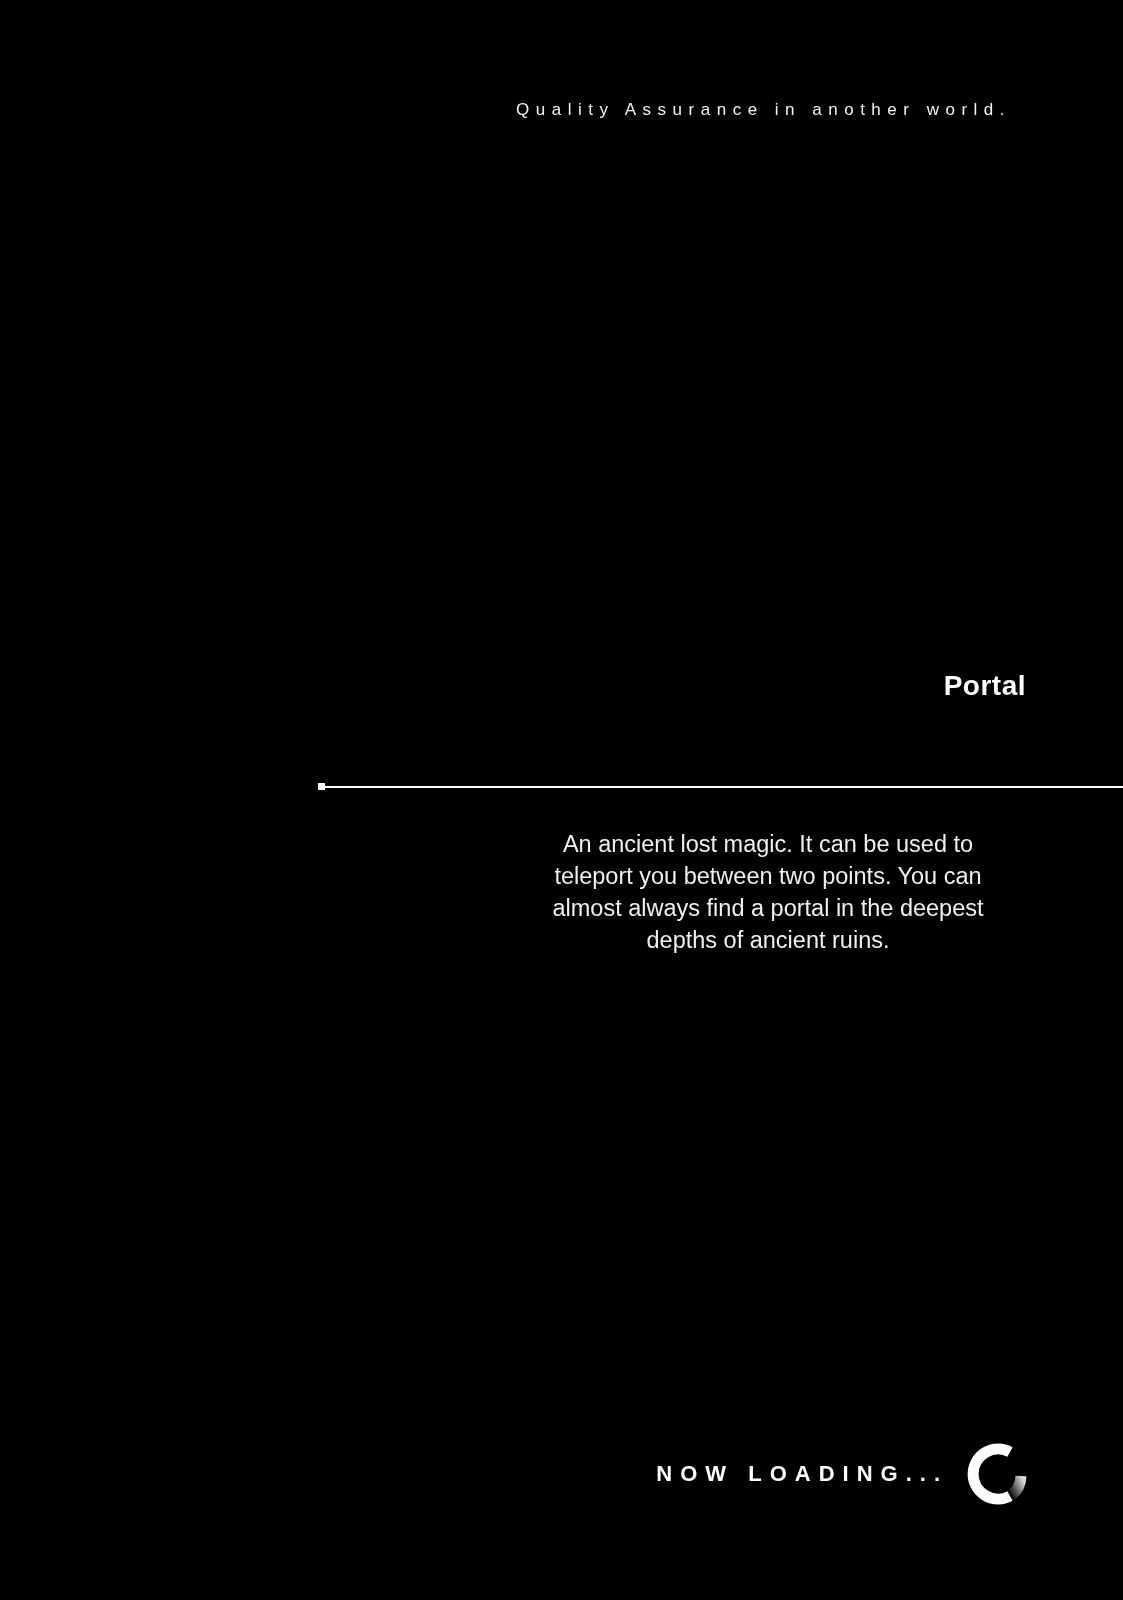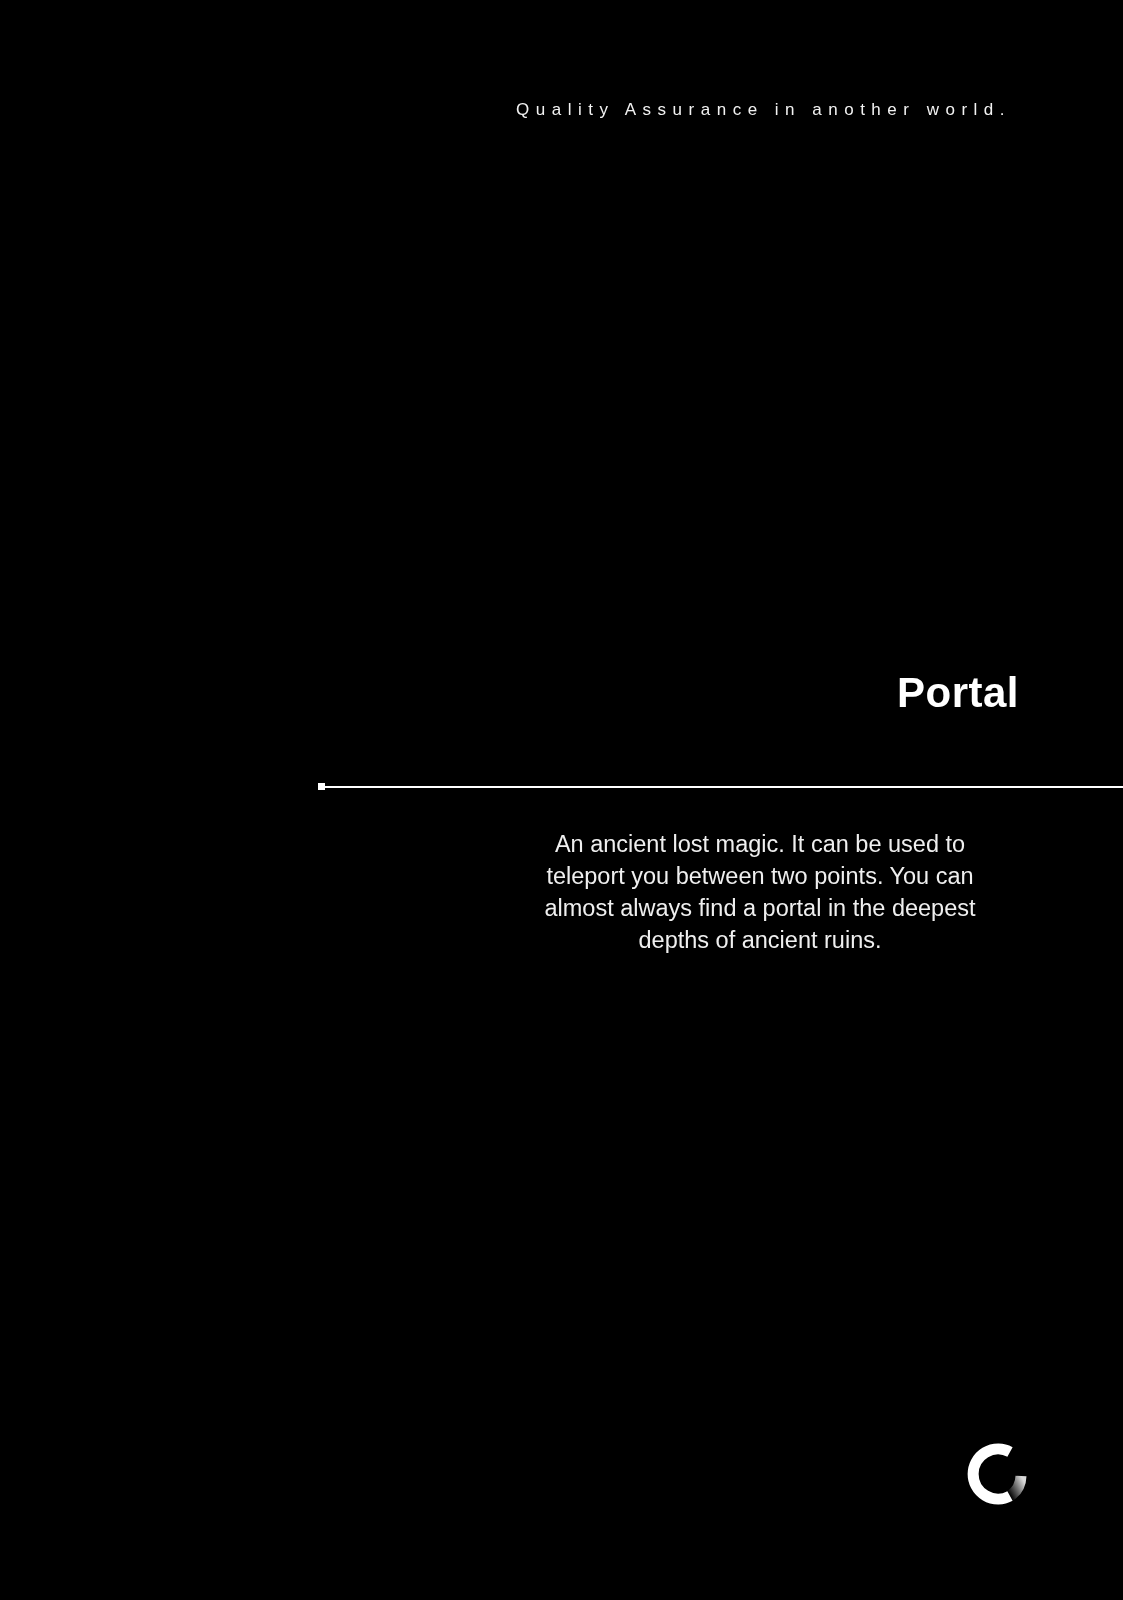--- a/index.html
+++ b/index.html
@@ -33,22 +33,22 @@
   .tip-card {
     position: absolute;
     top: 672px;
     right: 0;
     left: 0;
   }
 
   .tip-title {
     position: absolute;
     top: 0;
-    right: 104px;
-    font-size: 42px;
+    right: 97px;
+    font-size: 28px;
     font-weight: bold;
     letter-spacing: 0.5px;
     color: #ffffff;
     line-height: 1;
     white-space: nowrap;
   }
 
   .rule-wrap {
     position: absolute;
     top: 110px;
@@ -69,21 +69,21 @@
     left: 0;
     top: 1px;
     width: 7px;
     height: 7px;
     background: #ffffff;
   }
 
   .tip-body {
     position: absolute;
     top: 156px;
-    right: 128px;
+    right: 120px;
     width: 470px;
     text-align: center;
     font-size: 23.5px;
     line-height: 32px;
     color: #efefef;
     font-weight: 400;
   }
 
   
   .loading-row {
@@ -120,20 +120,21 @@
 
   <div class="rule-wrap">
     <div class="rule-dot"></div>
     <div class="rule-line"></div>
   </div>
 
   <div class="tip-body">An ancient lost magic. It can be used to teleport you between two points. You can almost always find a portal in the deepest depths of ancient ruins.</div>
 </div>
 
 <div class="loading-row">
+  <div class="loading-text">NOW LOADING...</div>
 
   <div class="spinner">
     <svg width="62" height="62" viewBox="0 0 62 62" aria-hidden="true">
       <defs>
         <linearGradient id="fade" x1="0" y1="1" x2="1" y2="0">
           <stop offset="0%" stop-color="#ffffff" stop-opacity="0"></stop>
           <stop offset="100%" stop-color="#ffffff" stop-opacity="0.85"></stop>
         </linearGradient>
       </defs>
 

